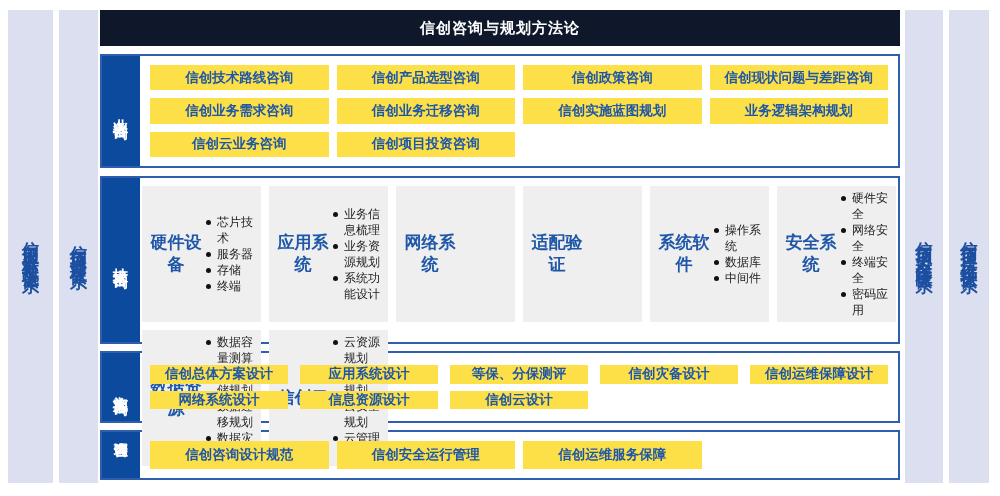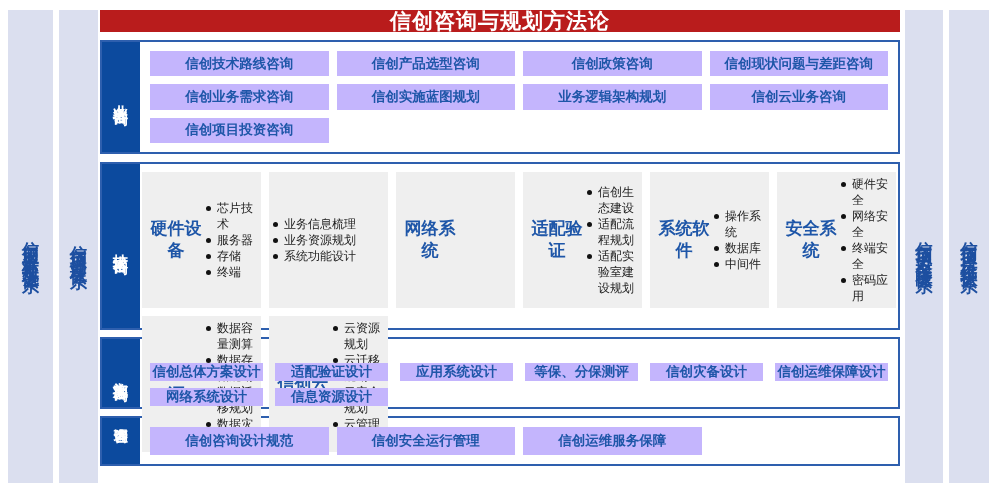--- a/index.html
+++ b/index.html
@@ -12,42 +12,42 @@
           display:flex; align-items:center; justify-content:center; }
   .vbar span { writing-mode:vertical-lr; text-orientation:upright;
                color:#1d4fa0; font-weight:bold; font-size:17px; letter-spacing:4px; }
   .vbar-lo { left:8px;  width:45px; }
   .vbar-li { left:59px; width:39px; }
   .vbar-ri { left:905px; width:38px; }
   .vbar-ro { left:949px; width:40px; }
 
   
   .main { position:absolute; left:100px; top:10px; width:800px; }
-  .header { height:22px; background:#b91c1c; color:#ffffff; font-weight:bold;
-            font-size:21px; letter-spacing:1px; display:flex; align-items:center; justify-content:center; }
+  .header { height:36px; background:#0f172a; color:#ffffff; font-weight:bold;
+            font-size:15px; letter-spacing:1px; display:flex; align-items:center; justify-content:center; }
 
   .section { display:flex; border:2px solid #2e5fae; background:#ffffff; }
   .sec-business       { margin-top:8px; height:114px; }
   .sec-technical      { margin-top:8px; height:168px; }
   .sec-implementation { margin-top:7px; height:72px; }
   .sec-management     { margin-top:7px; height:50px; }
 
   .sec-label { width:38px; background:#0c4a9e; color:#ffffff; flex:0 0 38px;
                display:flex; align-items:center; justify-content:center; }
   .sec-label span { writing-mode:vertical-lr; text-orientation:upright;
                     font-weight:bold; font-size:15px; letter-spacing:2px; line-height:1; }
   .sec-label .two-col { height:46px; line-height:19px; letter-spacing:0; font-size:14px; }
 
   .sec-content { flex:1; display:grid; }
   .grid-biz  { grid-template-columns:repeat(4,1fr); grid-template-rows:repeat(3,1fr); gap:8px; padding:9px 10px; }
   .grid-tech { grid-template-columns:repeat(6,1fr); grid-template-rows:repeat(2,1fr); gap:8px; padding:8px 2px; }
-  .grid-impl { grid-template-columns:repeat(6,1fr); grid-template-rows:repeat(2,1fr); gap:7px 12px; padding:24px 10px; }
+  .grid-impl { grid-template-columns:repeat(5,1fr); grid-template-rows:repeat(2,1fr); gap:7px 12px; padding:12px 10px; }
   .grid-mgmt { grid-template-columns:repeat(4,1fr); gap:8px; padding:9px 10px; }
 
-  .item { background:#c4b5fd; color:#1e56a8; font-weight:bold; font-size:13.5px;
+  .item { background:#fde047; color:#1e56a8; font-weight:bold; font-size:13.5px;
           display:flex; align-items:center; justify-content:center; white-space:nowrap; }
 
   .group { background:#efefef; display:flex; align-items:center; padding:4px 6px 4px 4px; }
   .group-title { flex:0 0 60px; color:#1e56a8; font-weight:bold; font-size:17px;
                  text-align:center; line-height:1.3; }
   .group-bullets { flex:1; color:#222222; font-size:12px; }
   .bullet { display:flex; line-height:16px; }
   .dot { flex:0 0 auto; width:5px; height:5px; border-radius:50%; background:#111111;
          margin:6px 6px 0 0; }
 </style>
@@ -70,20 +70,21 @@
     <div class="section sec-business">
       <div class="sec-label">
         <span>业务咨询</span>
       </div>
       <div class="sec-content grid-biz">
         <div class="item">信创技术路线咨询</div>
         <div class="item">信创产品选型咨询</div>
         <div class="item">信创政策咨询</div>
         <div class="item">信创现状问题与差距咨询</div>
         <div class="item">信创业务需求咨询</div>
+        <div class="item">信创业务迁移咨询</div>
         <div class="item">信创实施蓝图规划</div>
         <div class="item">业务逻辑架构规划</div>
         <div class="item">信创云业务咨询</div>
         <div class="item">信创项目投资咨询</div>
       </div>
     </div>
 
     <div class="section sec-technical">
       <div class="sec-label">
         <span>技术咨询</span>
@@ -106,20 +107,21 @@
                 <span>存储</span>
               </div>
             <div class="bullet">
                 <span class="dot"></span>
                 <span>终端</span>
               </div>
           </div>
         </div>
 
         <div class="group">
+          <div class="group-title">应用系统</div>
           <div class="group-bullets">
             <div class="bullet">
                 <span class="dot"></span>
                 <span>业务信息梳理</span>
               </div>
             <div class="bullet">
                 <span class="dot"></span>
                 <span>业务资源规划</span>
               </div>
             <div class="bullet">
@@ -128,34 +130,20 @@
               </div>
           </div>
         </div>
 
         <div class="group">
           <div class="group-title">网络系统</div>
         </div>
 
         <div class="group">
           <div class="group-title">适配验证</div>
-          <div class="group-bullets">
-            <div class="bullet">
-                <span class="dot"></span>
-                <span>信创生态建设</span>
-              </div>
-            <div class="bullet">
-                <span class="dot"></span>
-                <span>适配流程规划</span>
-              </div>
-            <div class="bullet">
-                <span class="dot"></span>
-                <span>适配实验室建设规划</span>
-              </div>
-          </div>
         </div>
 
         <div class="group">
           <div class="group-title">系统软件</div>
           <div class="group-bullets">
             <div class="bullet">
                 <span class="dot"></span>
                 <span>操作系统</span>
               </div>
             <div class="bullet">
@@ -237,27 +225,27 @@
 
       </div>
     </div>
 
     <div class="section sec-implementation">
       <div class="sec-label">
         <span>实施咨询</span>
       </div>
       <div class="sec-content grid-impl">
         <div class="item">信创总体方案设计</div>
-        <div class="item">适配验证设计</div>
         <div class="item">应用系统设计</div>
         <div class="item">等保、分保测评</div>
         <div class="item">信创灾备设计</div>
         <div class="item">信创运维保障设计</div>
         <div class="item">网络系统设计</div>
         <div class="item">信息资源设计</div>
+        <div class="item">信创云设计</div>
       </div>
     </div>
 
     <div class="section sec-management">
       <div class="sec-label">
         <span class="two-col">咨询管理</span>
       </div>
       <div class="sec-content grid-mgmt">
         <div class="item">信创咨询设计规范</div>
         <div class="item">信创安全运行管理</div>

